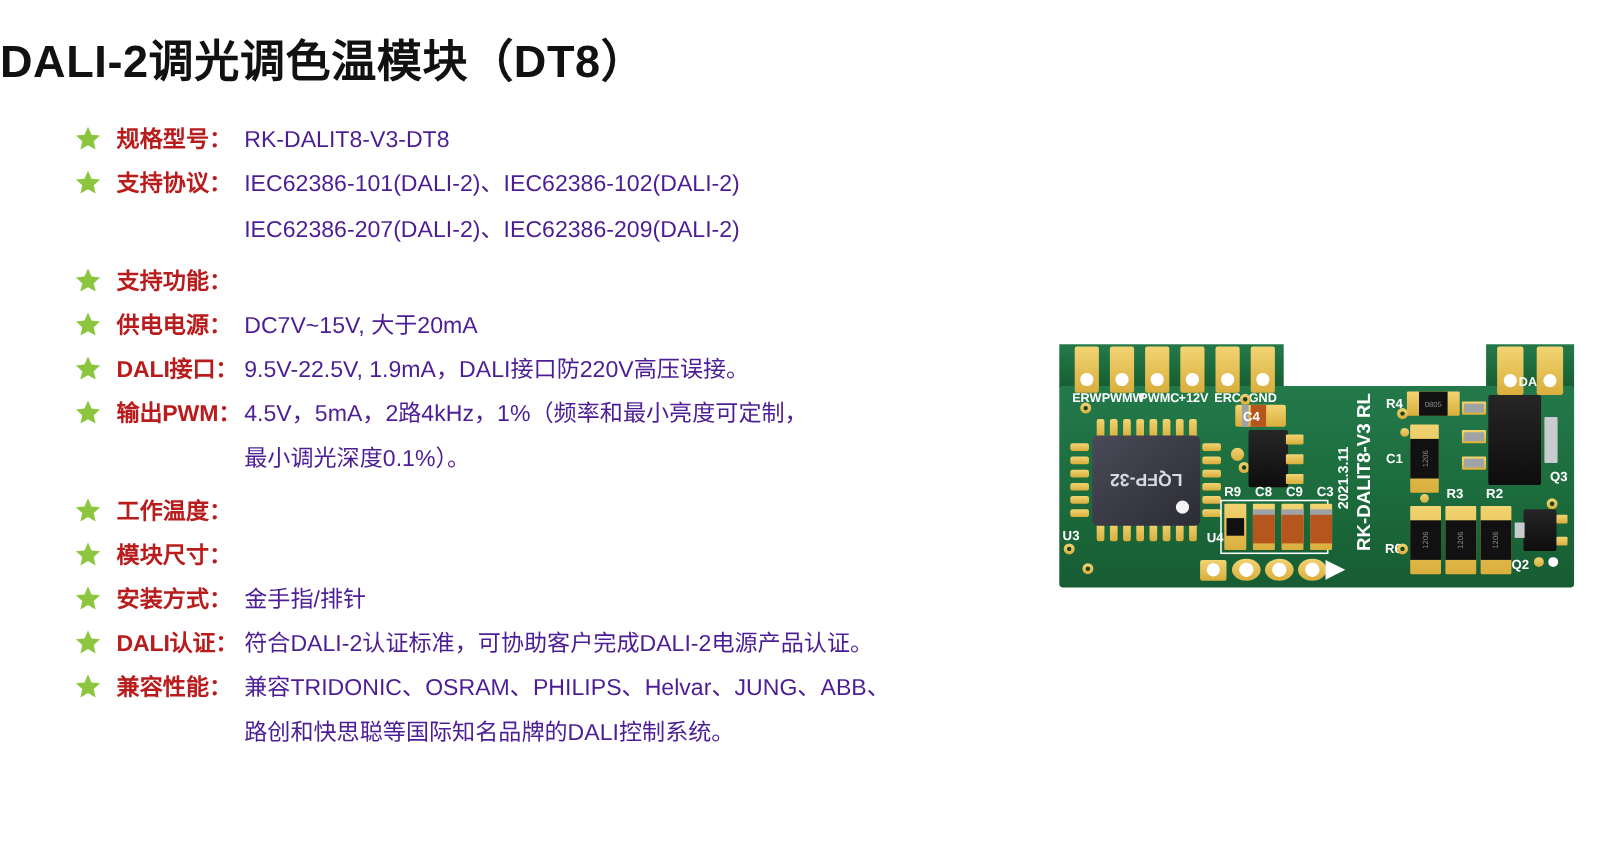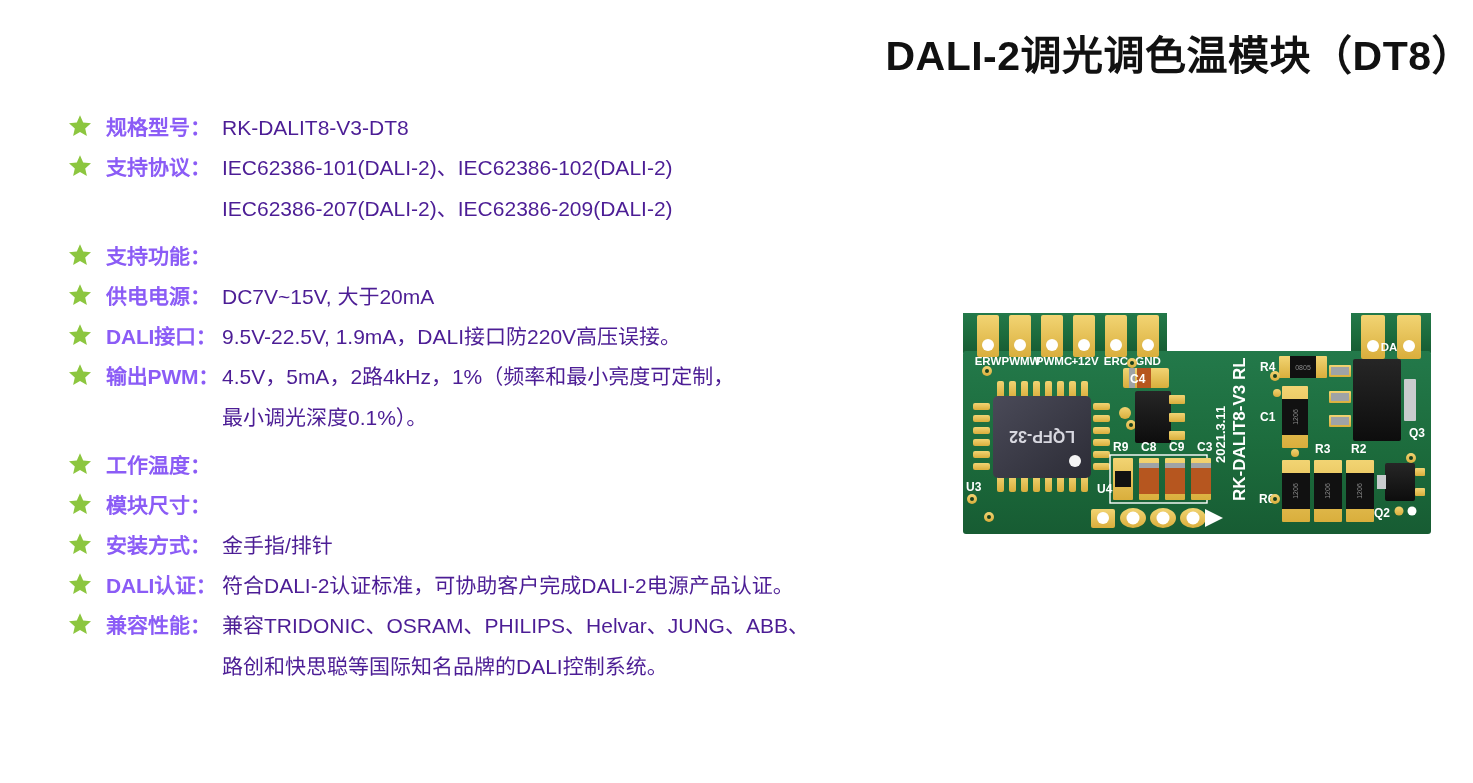--- a/index.html
+++ b/index.html
@@ -19,21 +19,21 @@
     background: #ffffff;
     overflow: hidden;
   }
 
   
   .page-title {
     position: absolute;
     top: 22px;
     left: 0;
     width: 1473px;
-    text-align: right;
+    text-align: left;
     font-size: 41px;
     font-weight: bold;
     color: #111111;
     letter-spacing: 0.5px;
     white-space: nowrap;
   }
 
   
   .spec-list {
     position: absolute;
@@ -57,21 +57,21 @@
   }
   .star-icon svg { display: block; }
 
   .spec-label {
     flex: 0 0 auto;
     width: 128px;
     padding-left: 12px;
     box-sizing: border-box;
     font-size: 21px;
     font-weight: bold;
-    color: #8b5cf6;
+    color: #b91c1c;
     line-height: 31px;
     white-space: nowrap;
   }
   
   .spec-label.wide {
     width: 128px;
     letter-spacing: -0.2px;
   }
 
   .spec-value {

